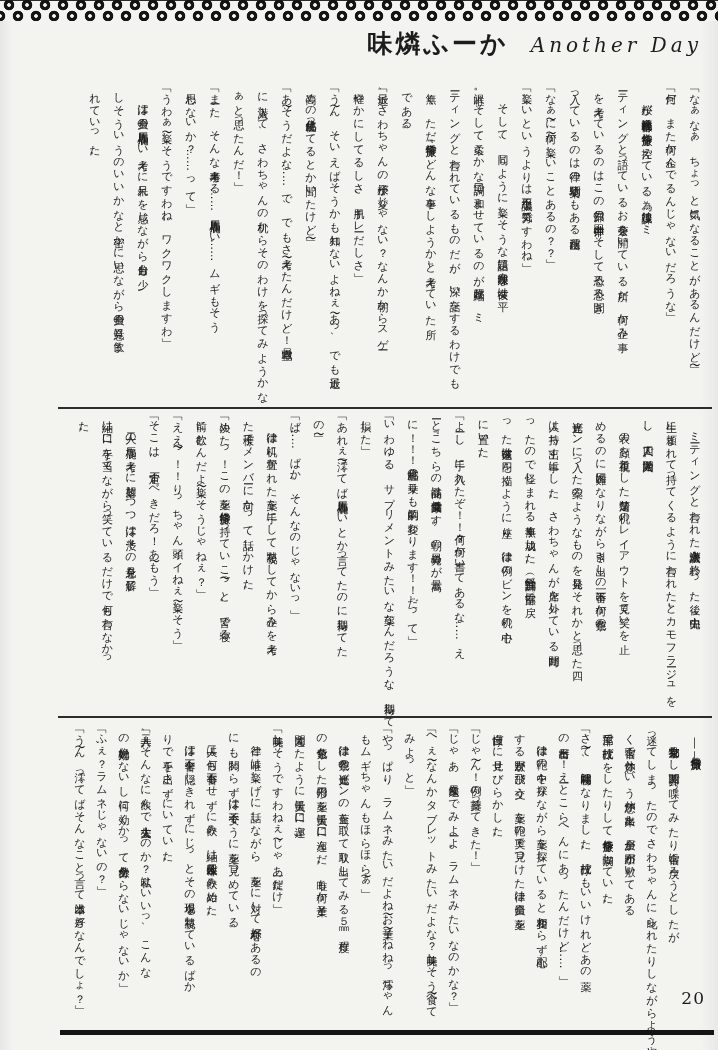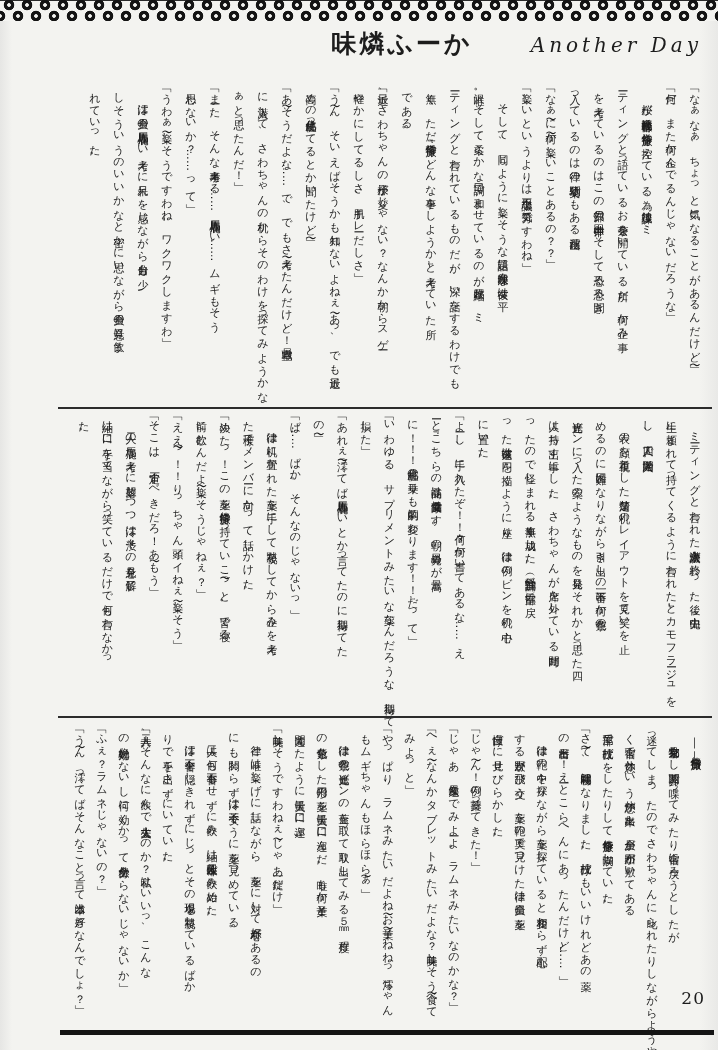--- a/index.html
+++ b/index.html
@@ -19,21 +19,21 @@
       radial-gradient(circle at 0px 16px, #141414 5px, transparent 5.6px),
       radial-gradient(circle at 18px 16px,#141414 5px, transparent 5.6px),
       linear-gradient(#2a2a2a 1px, transparent 1px);
     background-size:18px 21px;
   }
   .title-block{
     position:absolute;top:27px;right:16px;
     display:flex;align-items:baseline;gap:22px;white-space:nowrap;
   }
   .title-jp{font-family:Liberation Sans, sans-serif;font-weight:bold;font-size:25px;letter-spacing:3px;margin-left:28px;}
-  .title-en{font-family:"DejaVu Serif",serif;font-style:italic;font-size:20px;letter-spacing:4px;margin-left:36px;}
+  .title-en{font-family:"DejaVu Serif",serif;font-style:italic;font-size:20px;letter-spacing:4px;}
   .vsection{
     position:absolute;right:12px;
     writing-mode:vertical-rl;text-orientation:mixed;
   }
   .vsection .vcol{white-space:nowrap;font-size:11px;letter-spacing:0.4px;}
   .s1{top:85px;height:318px;}
   .s1 .vcol{line-height:24px;}
   .s2{top:413px;height:300px;}
   .s2 .vcol{line-height:23.5px;}
   .s3{top:726px;height:304px;}

